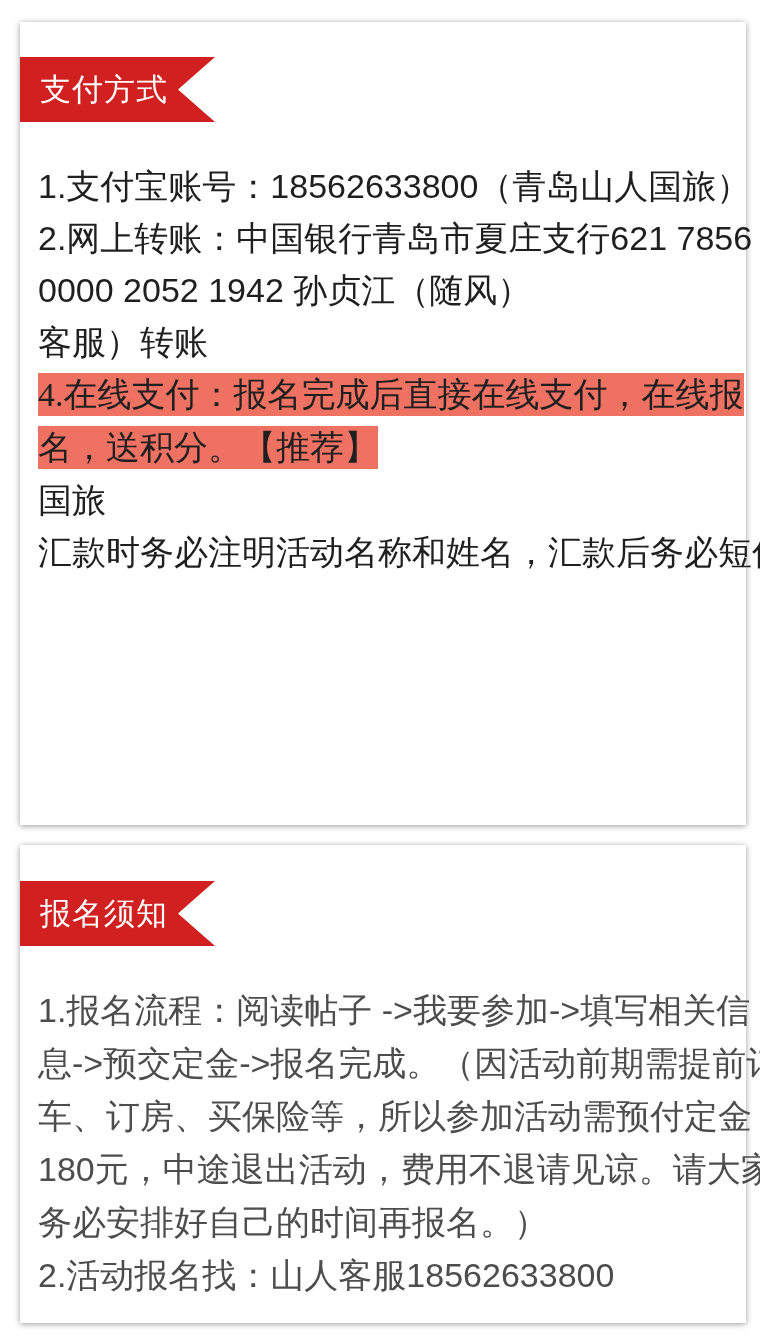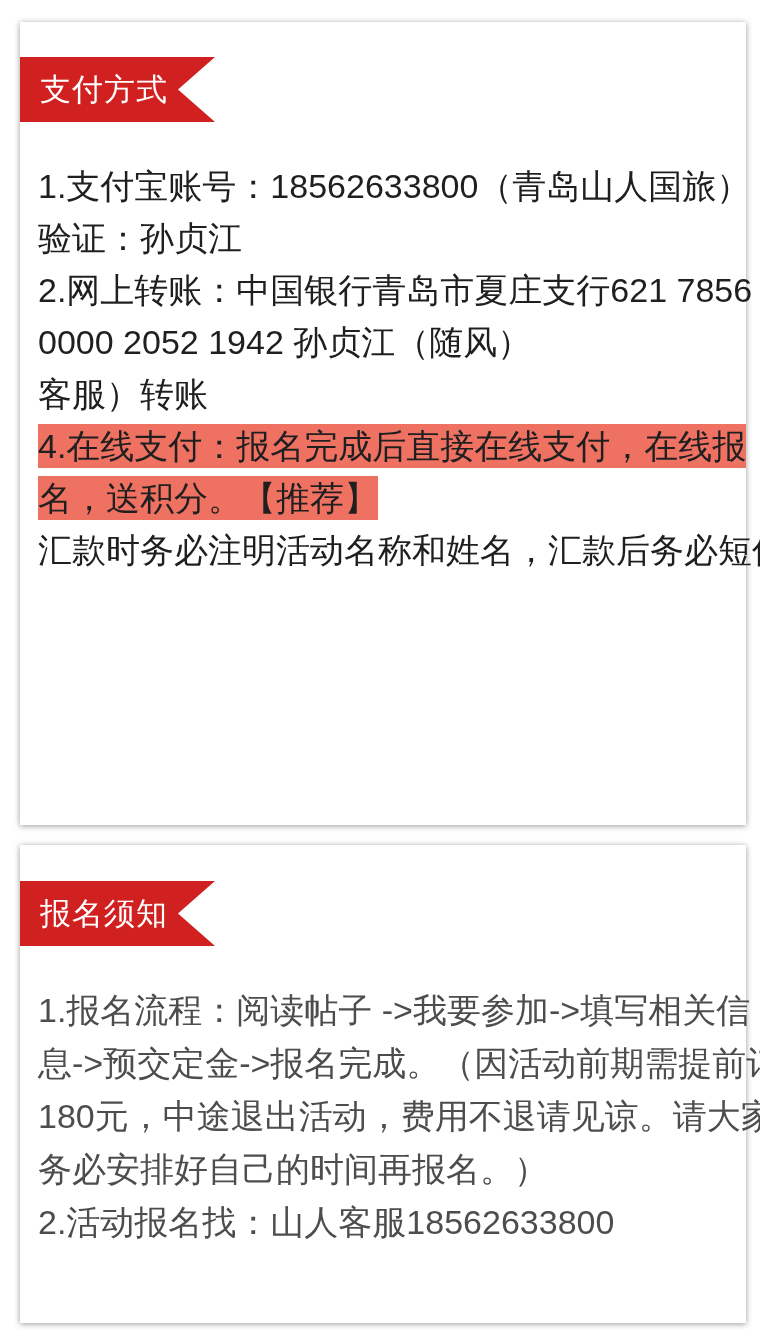--- a/index.html
+++ b/index.html
@@ -48,49 +48,51 @@
     color: var(--text-dark, #1f1f1f);
     white-space: nowrap;
   }
   .card-notes .line {
     color: var(--text-gray, #4d4d4d);
     line-height: 53px;
   }
   .line .hl {
     background: var(--highlight, #ee7162);
     padding: 3px 0;
+    font-family: Liberation Serif, serif;
   }
 </style>
 </head>
 <body>
 
 <div class="page">
 
   <section class="card card-payment">
     <div class="ribbon">
       <span class="ribbon-label">支付方式</span>
     </div>
     <div class="body">
         <div class="line"><span>1.支付宝账号：18562633800（青岛山人国旅）</span></div>
-        <div class="line"><span>验证：孙贞江</span></div>
         <div class="line"><span>2.网上转账：中国银行青岛市夏庄支行621 7856</span></div>
         <div class="line"><span>0000 2052 1942 孙贞江（随风）</span></div>
         <div class="line"><span>客服）转账</span></div>
         <div class="line"><span class="hl">4.在线支付：报名完成后直接在线支付，在线报</span></div>
         <div class="line"><span class="hl">名，送积分。【推荐】</span></div>
+        <div class="line"><span>国旅</span></div>
         <div class="line"><span>汇款时务必注明活动名称和姓名，汇款后务必短信</span></div>
       </div>
   </section>
 
   <section class="card card-notes">
     <div class="ribbon">
       <span class="ribbon-label">报名须知</span>
     </div>
     <div class="body">
         <div class="line"><span>1.报名流程：阅读帖子 -&gt;我要参加-&gt;填写相关信</span></div>
         <div class="line"><span>息-&gt;预交定金-&gt;报名完成。（因活动前期需提前订</span></div>
+        <div class="line"><span>车、订房、买保险等，所以参加活动需预付定金</span></div>
         <div class="line"><span>180元，中途退出活动，费用不退请见谅。请大家</span></div>
         <div class="line"><span>务必安排好自己的时间再报名。）</span></div>
         <div class="line"><span>2.活动报名找：山人客服18562633800</span></div>
       </div>
   </section>
 
 </div>
 
 </body></html>

